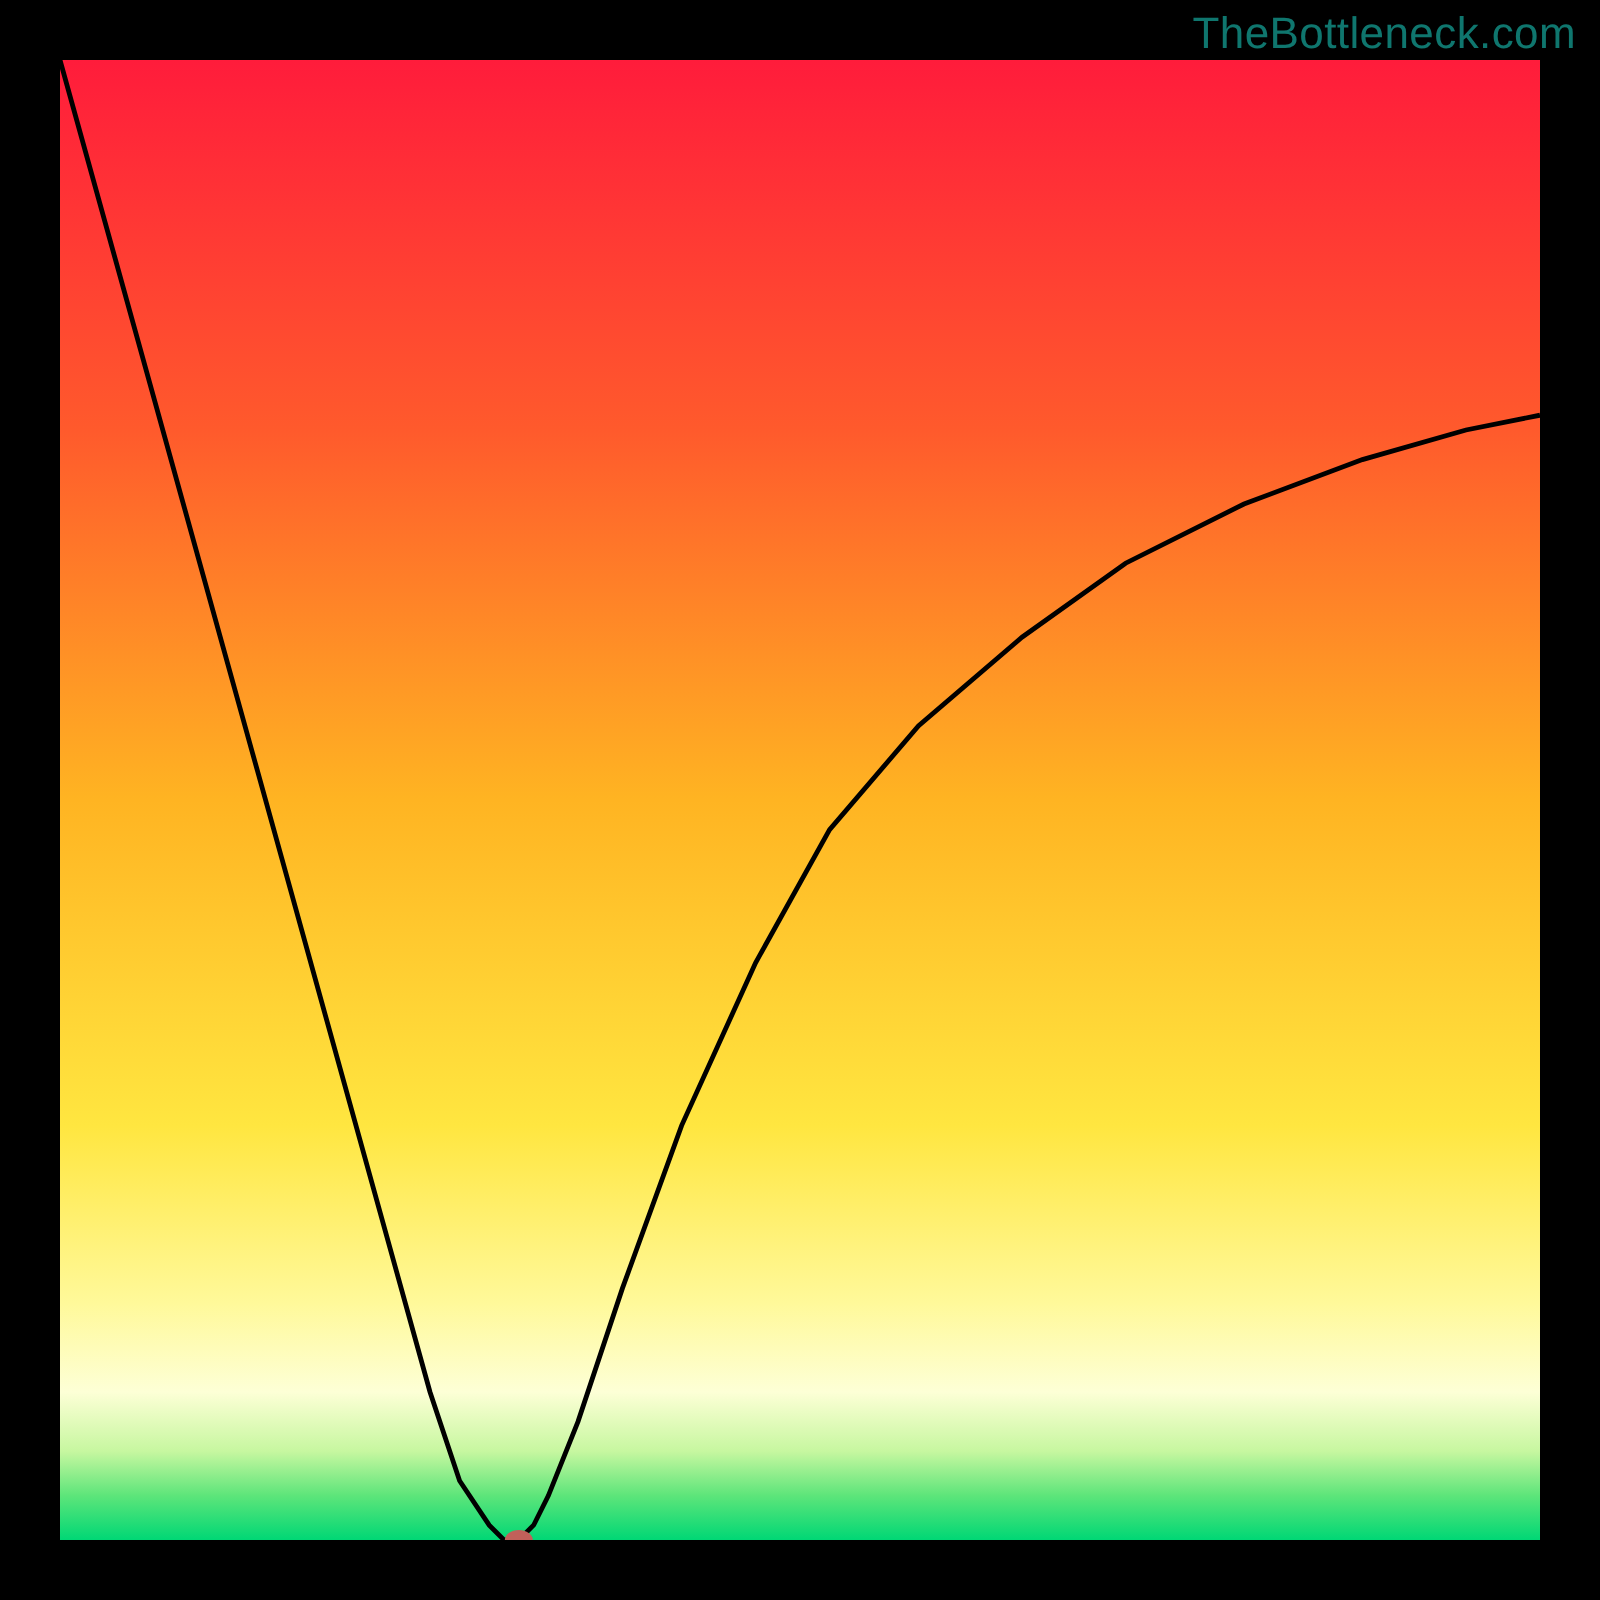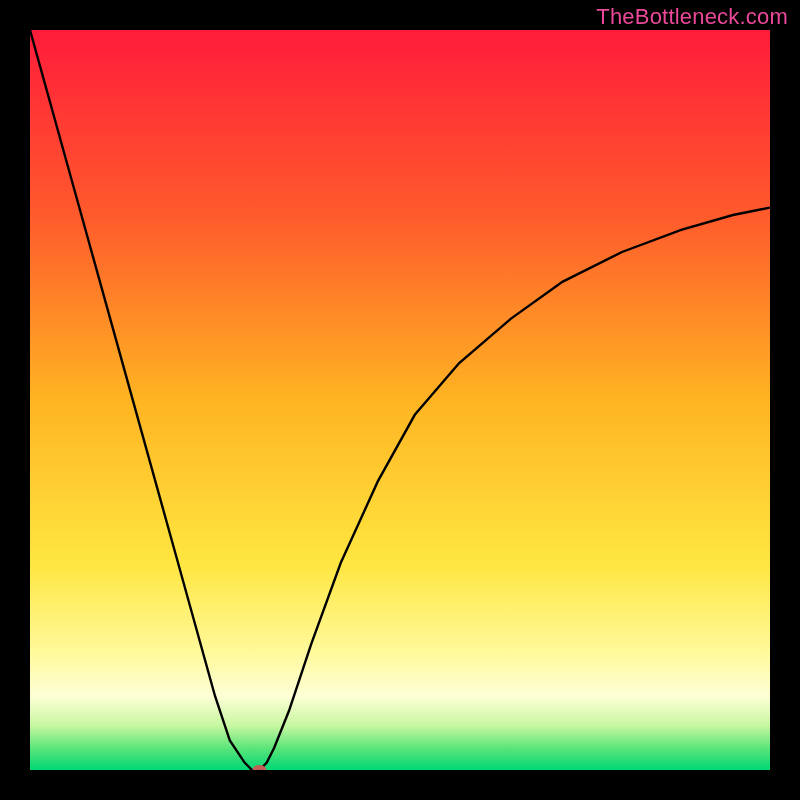--- a/index.html
+++ b/index.html
@@ -24,21 +24,21 @@
     left: 30px;
     top: 30px;
     width: 740px;
     height: 740px;
     overflow: hidden;
   }
   .watermark {
     position: absolute;
     top: 4px;
     right: 12px;
-    color: #ec4899;
+    color: #0f766e;
     font-size: 22px;
     letter-spacing: 0.2px;
     font-weight: 400;
     user-select: none;
     text-align: center;
   }
   svg { display: block; }
 </style>
 </head>
 <body>

